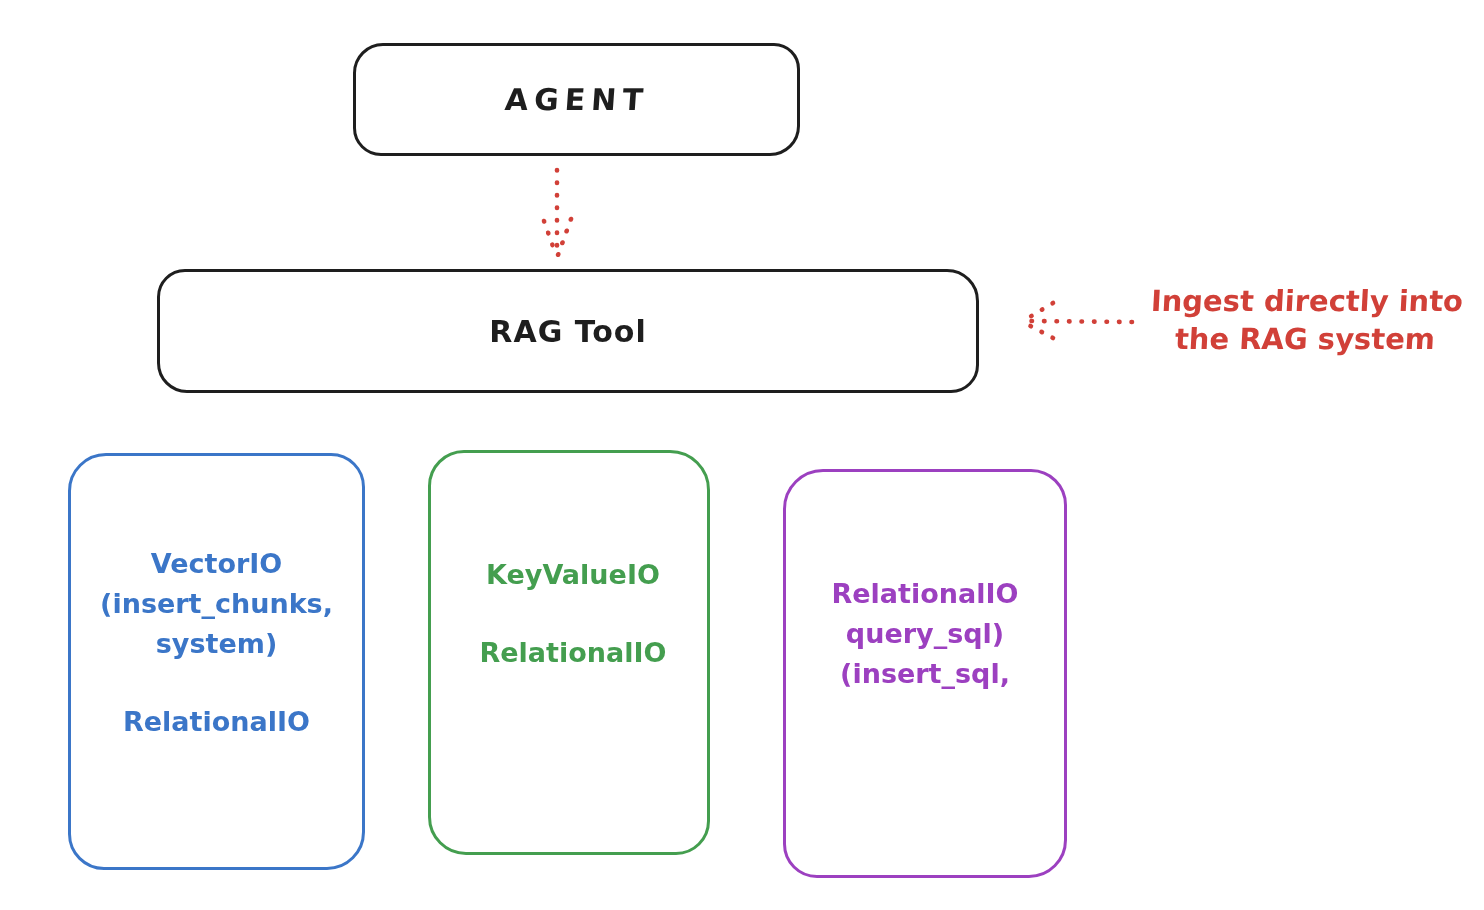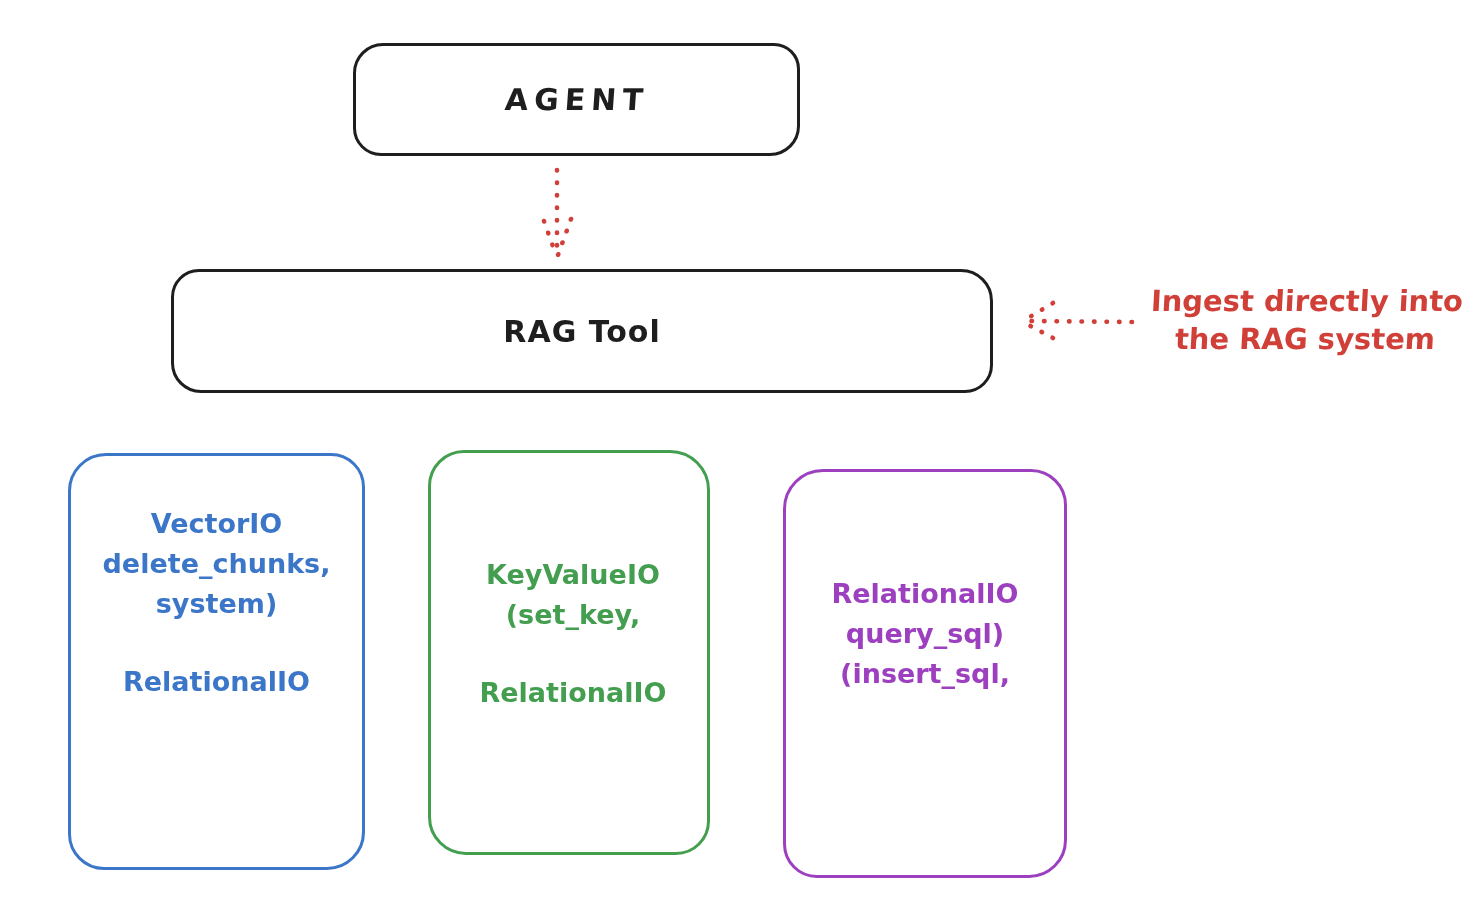--- a/index.html
+++ b/index.html
@@ -30,21 +30,21 @@
     border-radius: 30px 26px 30px 28px;
   }
   .agent-label {
     font-size: 30px;
     font-weight: 700;
     letter-spacing: 6px;
     color: var(--stroke, #1e1e1e);
     transform: skewX(-4deg);
   }
   .rag-box {
-    left: 171px; top: 269px;
+    left: 157px; top: 269px;
     width: 822px; height: 124px;
     border: 3.5px solid var(--stroke, #1e1e1e);
     border-radius: 28px 32px 28px 30px;
   }
   .rag-label {
     font-size: 30px;
     font-weight: 600;
     letter-spacing: 1px;
     color: var(--stroke, #1e1e1e);
   }
@@ -94,21 +94,21 @@
     border-radius: 36px 40px 34px 38px;
     color: var(--keyvalue-green, #449e4f);
   }
   .io-box.relational {
     left: 783px; top: 469px;
     width: 284px; height: 409px;
     border: 3.2px solid var(--relational-purple, #9c40c0);
     border-radius: 40px 36px 38px 34px;
     color: var(--relational-purple, #9c40c0);
   }
-  .io-box.vector .io-content   { margin-top: 48px; text-align: center; }
+  .io-box.vector .io-content   { margin-top: 88px; text-align: center; }
   .io-box.keyvalue .io-content { margin-top: 102px; padding-left: 8px; }
   .io-box.relational .io-content { margin-top: 102px; }
   .io-index {
     margin-top: 38px;
   }
 </style>
 </head>
 <body>
 
 <div class="canvas">
@@ -135,30 +135,29 @@
   </div>
 
   <div class="annotation">
     <div>Ingest directly into</div>
     <div>the RAG system</div>
   </div>
 
   <div class="io-box vector">
     <div class="io-content">
       <div>VectorIO</div>
-      <div>delete_chunks,</div>
+      <div>(insert_chunks,</div>
       <div>system)</div>
       <div class="io-index">RelationalIO</div>
     </div>
   </div>
 
   <div class="io-box keyvalue">
     <div class="io-content">
       <div>KeyValueIO</div>
-      <div>(set_key,</div>
       <div class="io-index">RelationalIO</div>
     </div>
   </div>
 
   <div class="io-box relational">
     <div class="io-content">
       <div>RelationalIO</div>
       <div>query_sql)</div>
       <div>(insert_sql,</div>
     </div>

